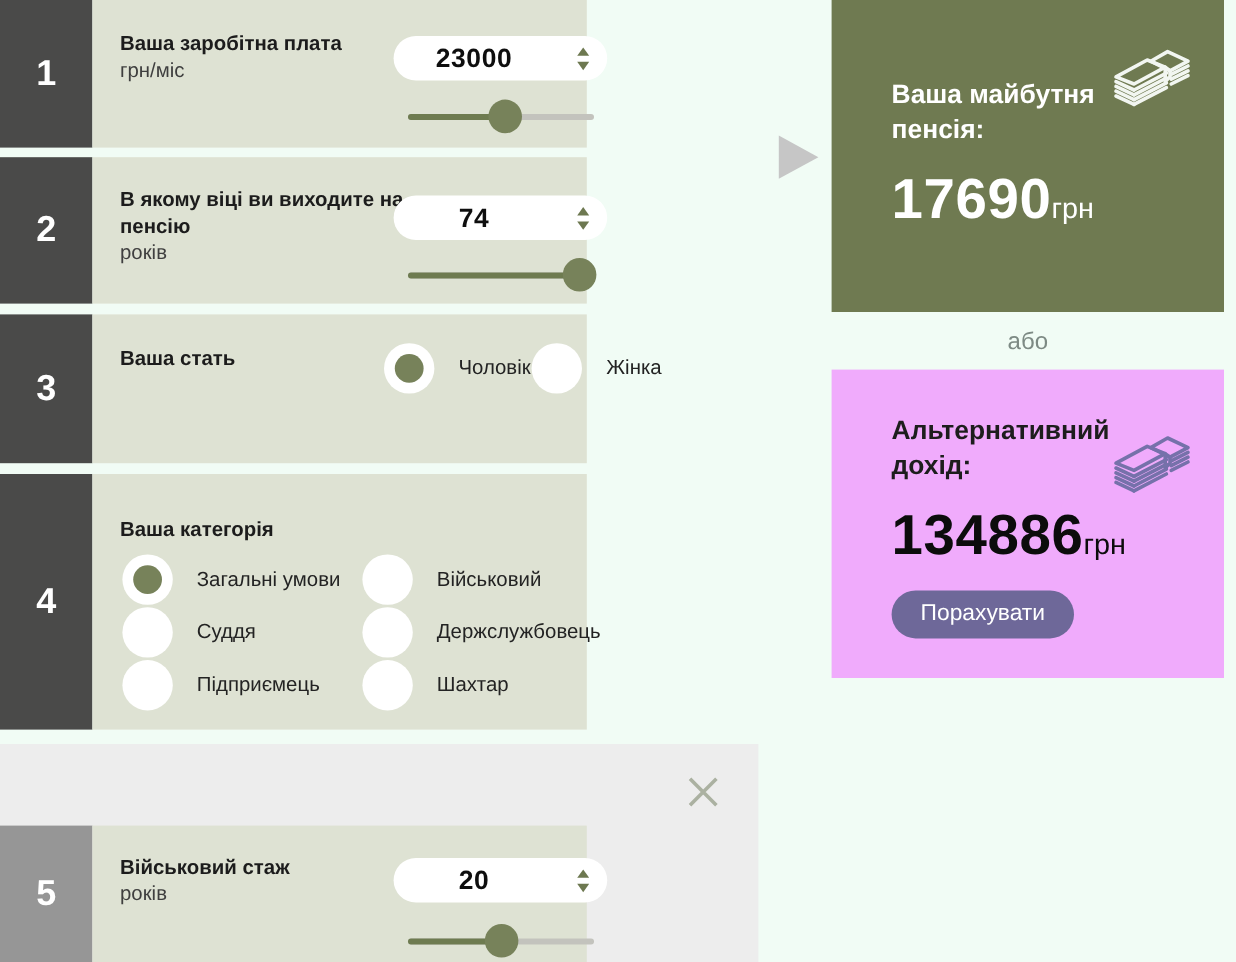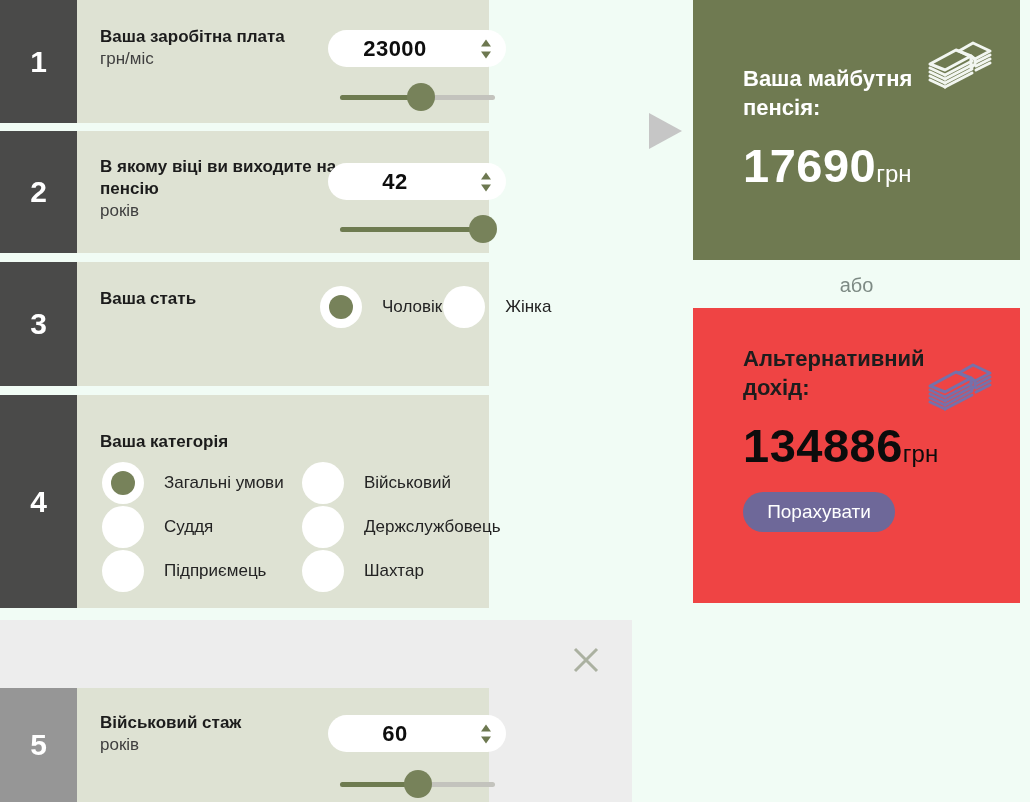--- a/index.html
+++ b/index.html
@@ -53,21 +53,21 @@
     position:absolute; left:649px; top:113px; width:0; height:0;
     border-top:18px solid transparent; border-bottom:18px solid transparent; border-left:33px solid #c6c6c6;
   }
   .result-panel { position:absolute; left:693px; top:0; width:327px; height:260px; background:#6f7a51; color:#ffffff; }
   .result-title { position:absolute; left:50px; top:64px; width:195px; font-size:22px; font-weight:bold; line-height:29px; }
   .amount-row { position:absolute; left:50px; display:flex; align-items:baseline; gap:0; white-space:nowrap; }
   .amount-big { font-size:47px; font-weight:bold; letter-spacing:0.5px; }
   .amount-unit { font-size:24px; font-weight:normal; }
   .money-icon { position:absolute; right:26px; top:36px; width:68px; height:60px; }
   .divider-or { position:absolute; left:693px; top:274px; width:327px; text-align:center; font-size:20px; color:#7d8a84; }
-  .alt-panel { position:absolute; left:693px; top:308px; width:327px; height:295px; background:#ef4444; color:#1d1d1d; }
+  .alt-panel { position:absolute; left:693px; top:308px; width:327px; height:257px; background:#f0abfc; color:#1d1d1d; }
   .alt-title { position:absolute; left:50px; top:36px; width:215px; font-size:22px; font-weight:bold; line-height:29px; color:#1d1d1d; }
   .alt-panel .money-icon { top:50px; }
   .alt-amount { color:#0c0c0c; }
   .calc-btn {
     position:absolute; left:50px; top:184px; width:152px; height:40px; border:none; border-radius:21px;
     background:#6e6899; color:#ffffff; font-size:19px; font-family:"Liberation Sans", sans-serif;
     display:flex; align-items:center; justify-content:center; cursor:pointer;text-align:right;
   }
 </style>
 </head>
@@ -102,21 +102,21 @@
   <div class="step-row" style="top:131px;height:122px;">
     <div class="step-num">
         <span>2</span>
       </div>
     <div class="step-panel">
       <div class="lbl" style="top:25px;">
         <div>В якому віці ви виходите на пенсію</div>
         <div class="sublbl">років</div>
       </div>
       <div class="spin" style="top:32px;">
-        <div class="spin-value">42</div>
+        <div class="spin-value">74</div>
         <div class="spin-arrows">
           <div class="tri-up"></div>
           <div class="tri-down"></div>
         </div>
       </div>
       <div class="slider" style="top:84px;">
         <div class="track"></div>
         <div class="fill" style="width: 92%;"></div>
         <div class="thumb" style="left: 92%;"></div>
       </div>
@@ -194,21 +194,21 @@
     <div class="step-row" style="top:68px;height:114px;">
       <div class="step-num muted">
           <span>5</span>
         </div>
       <div class="step-panel">
         <div class="lbl" style="top:24px;">
           <div>Військовий стаж</div>
           <div class="sublbl">років</div>
         </div>
         <div class="spin" style="top:27px;">
-          <div class="spin-value">60</div>
+          <div class="spin-value">20</div>
           <div class="spin-arrows">
             <div class="tri-up"></div>
             <div class="tri-down"></div>
           </div>
         </div>
         <div class="slider" style="top:82px;">
           <div class="track"></div>
           <div class="fill" style="width: 50%;"></div>
           <div class="thumb" style="left: 50%;"></div>
         </div>

